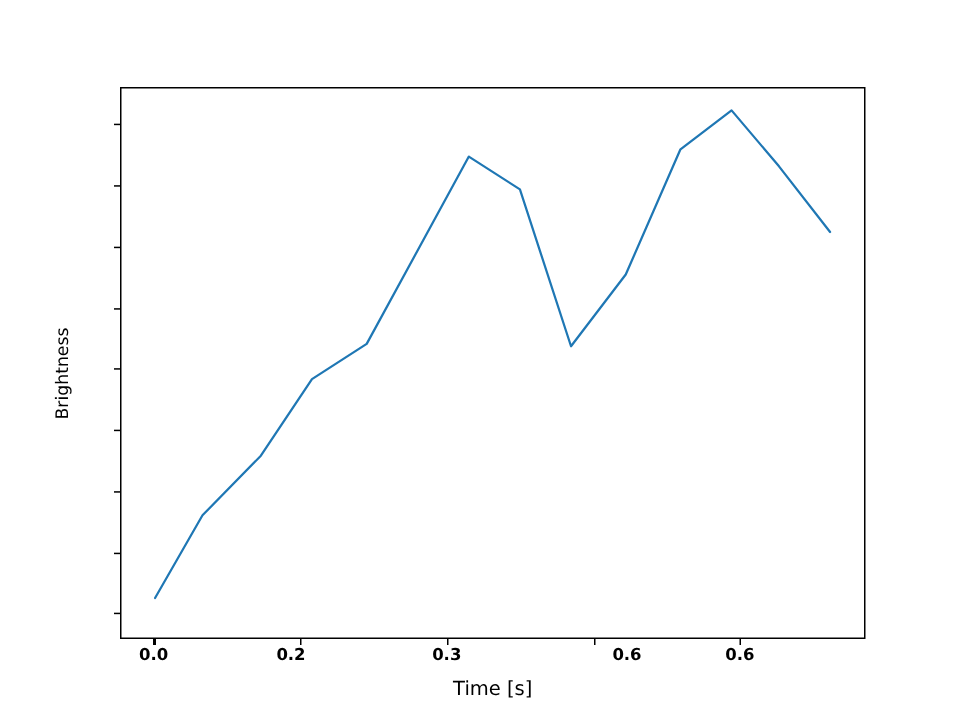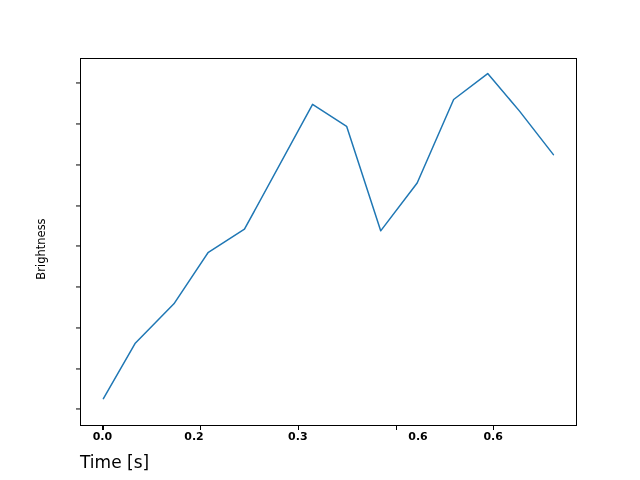--- a/index.html
+++ b/index.html
@@ -80,22 +80,22 @@
     font-size: 11.5px;
     color: #000000;
     transform: rotate(-90deg);
     transform-origin: center center;
   }
   #xlabel {
     position: absolute;
     left: 80px;
     top: 452px;
     width: 497px;
-    text-align: left;
-    font-size: 17px;
+    text-align: center;
+    font-size: 13px;
     color: #000000;
   }
 </style>
 </head>
 <body>
 
 <div id="figure">
 
 
   <div id="ylabel">Brightness</div>

